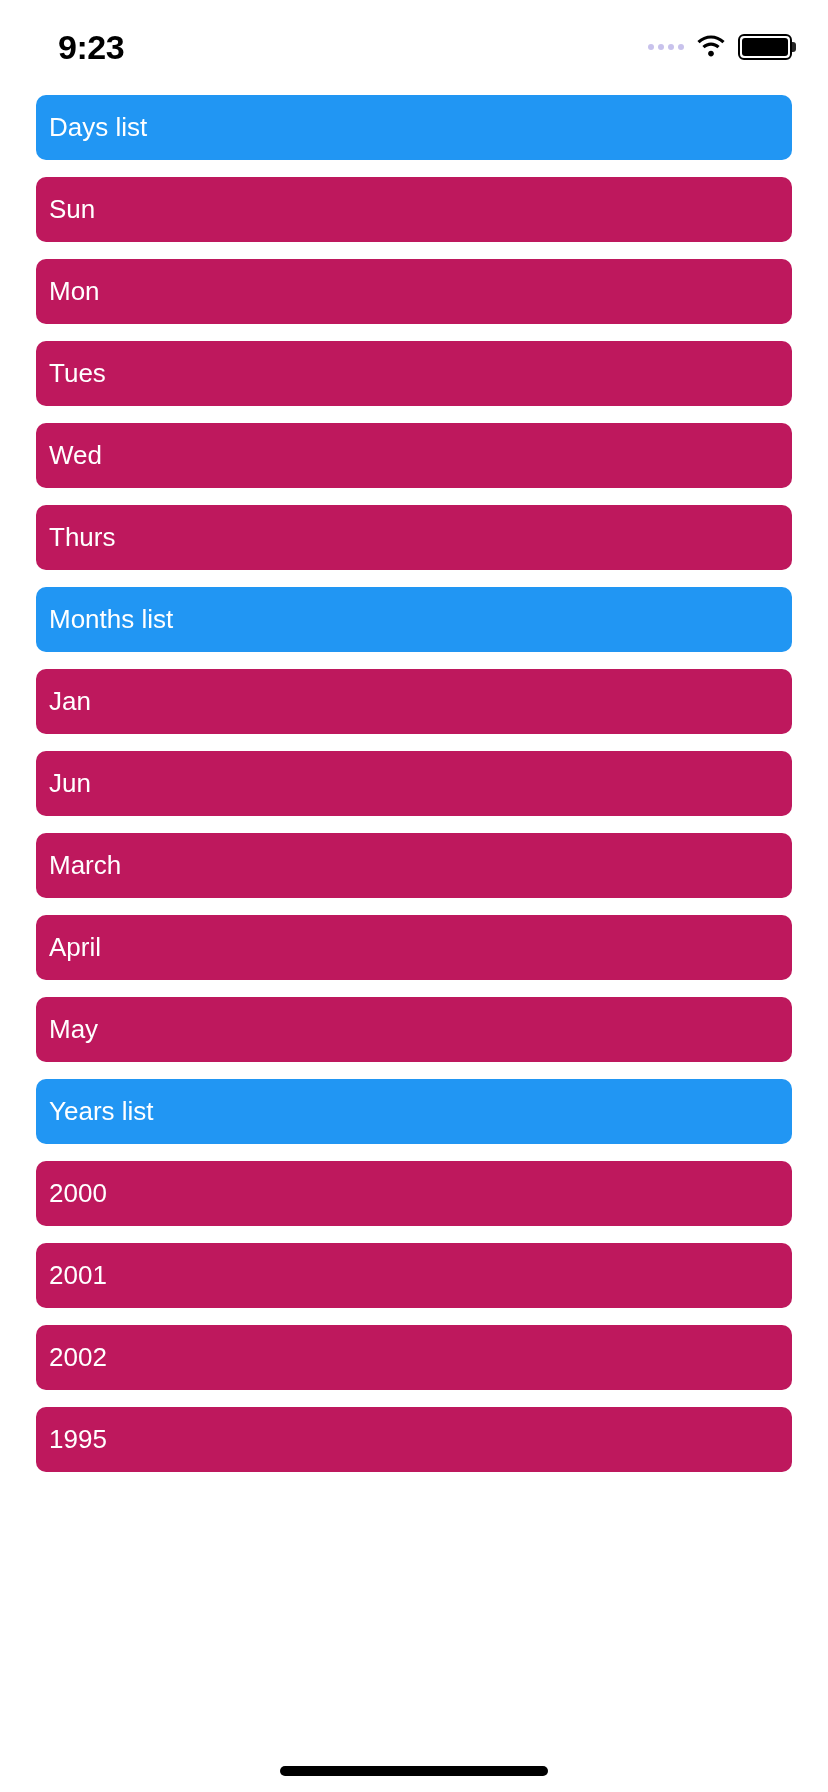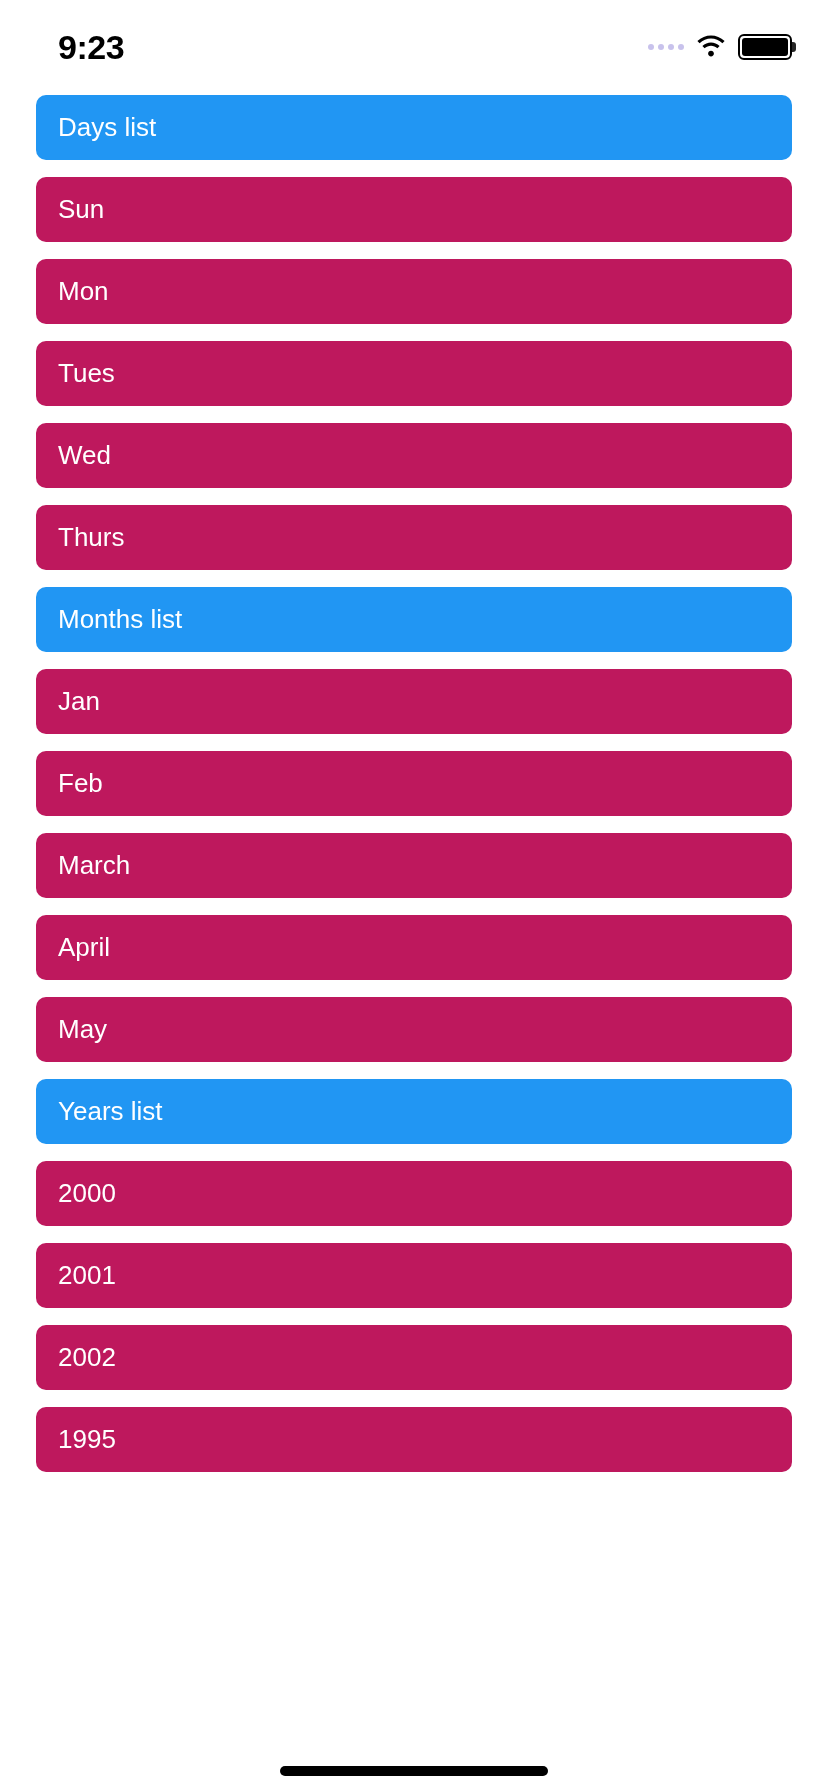--- a/index.html
+++ b/index.html
@@ -81,21 +81,21 @@
       overflow: hidden;
     }
     .row {
       height: 65px;
       border-radius: 10px;
       color: #fff;
       font-size: 26px;
       font-weight: 400;
       display: flex;
       align-items: center;
-      padding-left: 22px;
+      padding-left: 13px;
       margin-bottom: 17px;
     }
     .row.section {
       background: #2196f3;
     }
     .row.item {
       background: #be185d;
     }
     
     .home-indicator {
@@ -153,21 +153,21 @@
     <span>Thurs</span>
   </div>
 
   <div class="row section">
     <span>Months list</span>
   </div>
   <div class="row item">
     <span>Jan</span>
   </div>
   <div class="row item">
-    <span>Feb</span>
+    <span>Jun</span>
   </div>
   <div class="row item">
     <span>March</span>
   </div>
   <div class="row item">
     <span>April</span>
   </div>
   <div class="row item">
     <span>May</span>
   </div>

